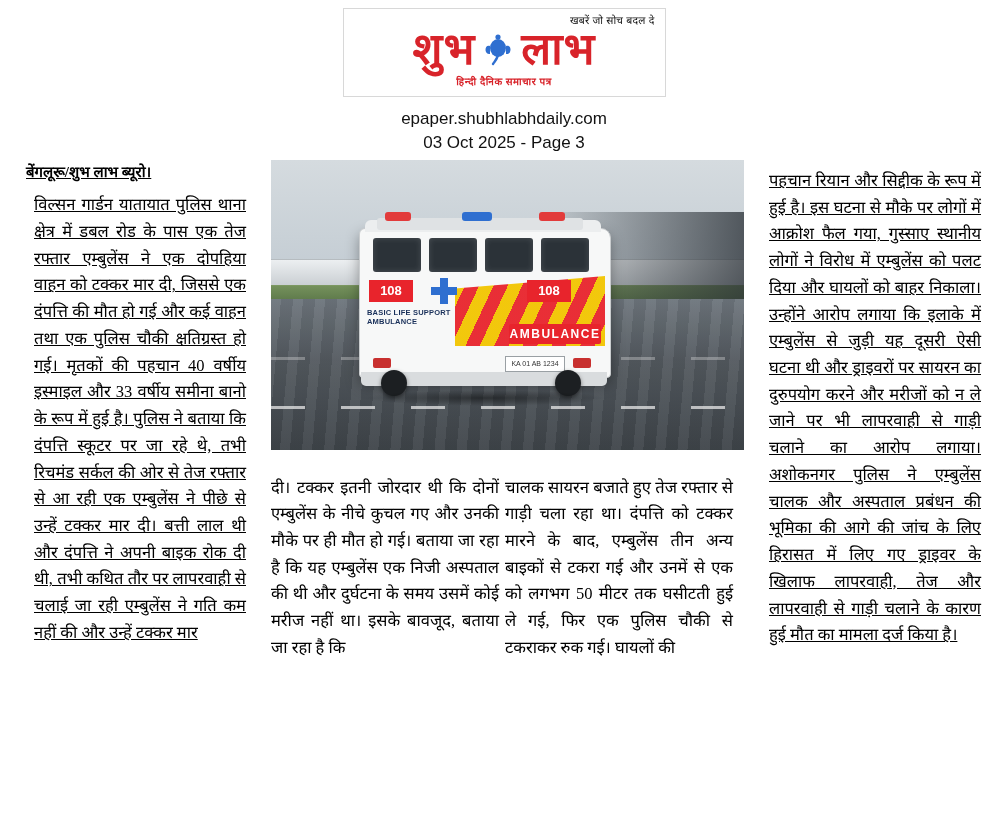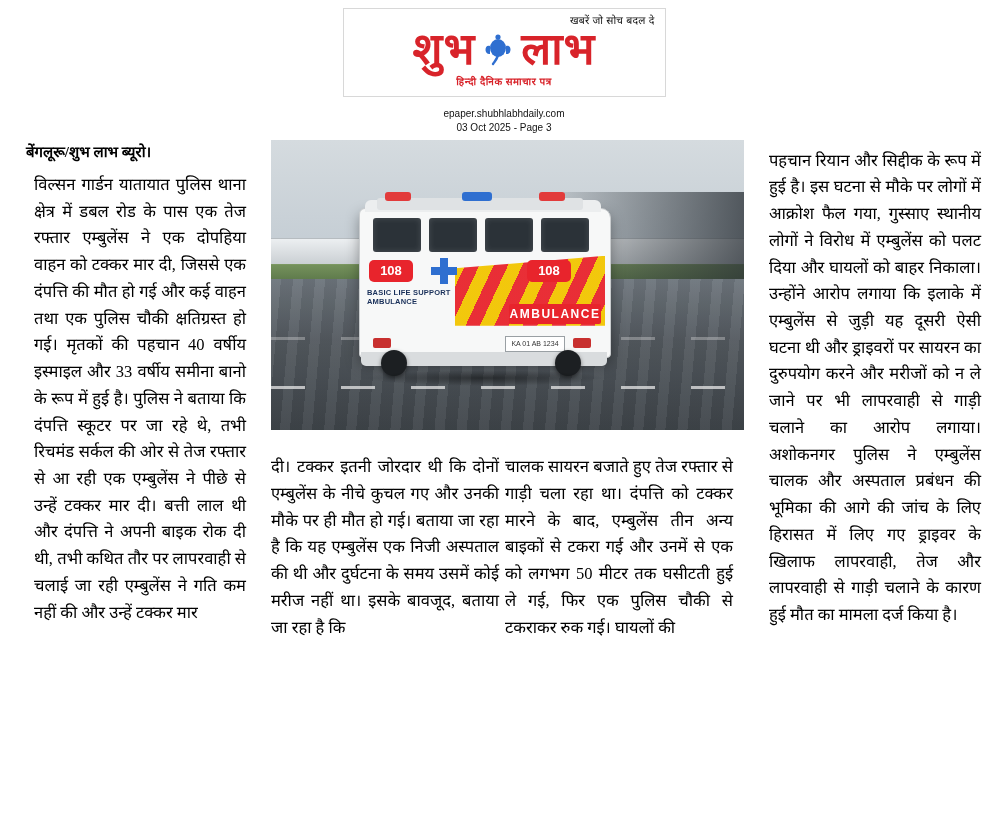--- a/index.html
+++ b/index.html
@@ -68,21 +68,21 @@
     font-size: 10px;
     color: #d8232a;
     font-weight: bold;
     letter-spacing: .5px;
     margin-top: 1px;
   }
 
   .site-info {
     text-align: center;
     margin-top: 10px;
-    font-size: 10px;
+    font-size: 17px;
     line-height: 1.45;
     color: #111;
     font-family: "Liberation Sans", sans-serif;
   }
 
   
   .headline {
     margin: 18px 0 10px 0;
     text-align: center;
     font-family: "Liberation Serif", serif;
@@ -102,20 +102,21 @@
   }
   .col {
     width: 228px;
     flex: 0 0 228px;
     font-family: "Liberation Serif", serif;
     font-size: 16.5px;
     line-height: 1.62;
     text-align: justify;
     text-justify: inter-word;
     color: #000;
+    text-decoration: underline;
   }
   .byline {
     font-weight: bold;
     font-size: 15px;
     font-family: "Liberation Serif", serif;
     margin-bottom: 4px;
     text-align: left;
   }
   .col p { margin: 8px; }
 
@@ -197,21 +198,21 @@
     position:absolute; left:10px; top:18px; width:228px; height:36px;
   }
   .win {
     position:absolute; top:0; width:48px; height:34px; background:#2b3238; border-radius:3px;
     box-shadow: inset 0 0 6px rgba(255,255,255,.15);
   }
   .win.w1{left:4px;} .win.w2{left:60px;} .win.w3{left:116px;} .win.w4{left:172px;}
   .badge108 {
     position:absolute; left:10px; top:60px; width:44px; height:22px;
     background:#e8242c; color:#fff; font-family:"Liberation Sans", sans-serif;
-    font-weight:bold; font-size:13px; line-height:22px; text-align:center; border-radius:5px;
+    font-weight:bold; font-size:13px; line-height:22px; text-align:center; border-radius:0;
   }
   .badge108.right { left:168px; }
   .cross {
     position:absolute; left:72px; top:58px; width:26px; height:26px;
   }
   .cross::before, .cross::after {
     content:""; position:absolute; background:#2f6fd0;
   }
   .cross::before { left:9px; top:0; width:8px; height:26px; }
   .cross::after { left:0; top:9px; width:26px; height:8px; }

